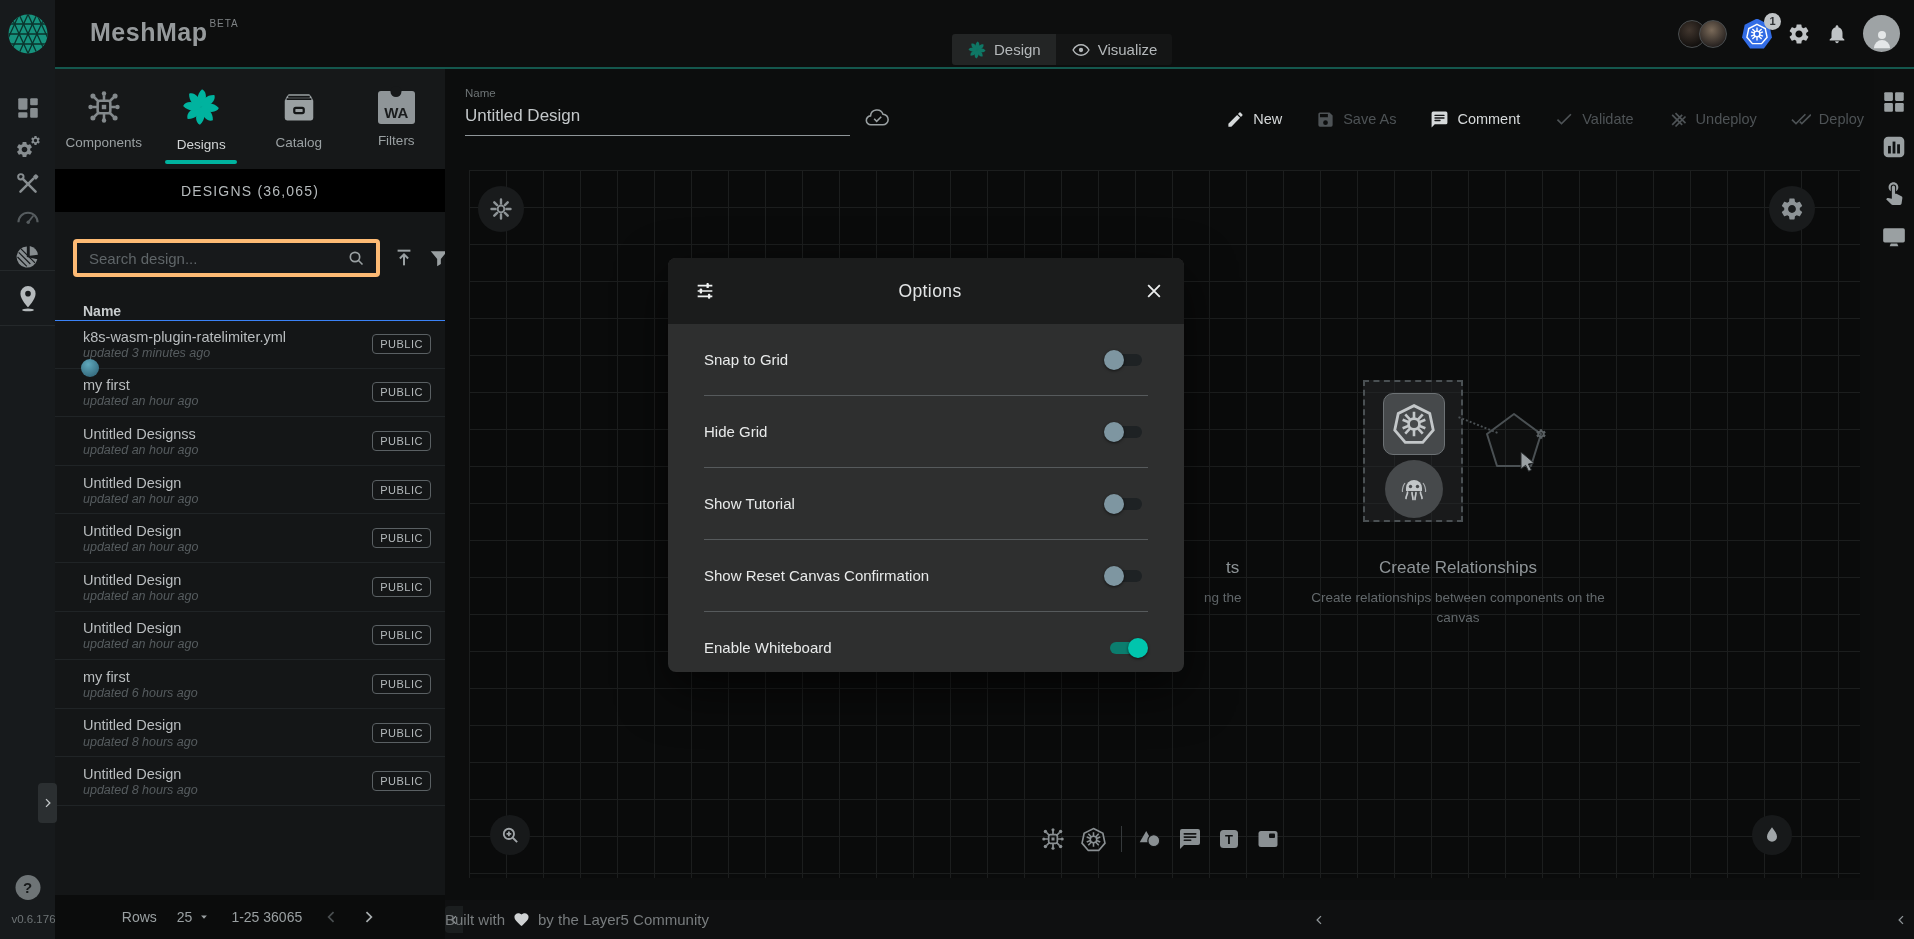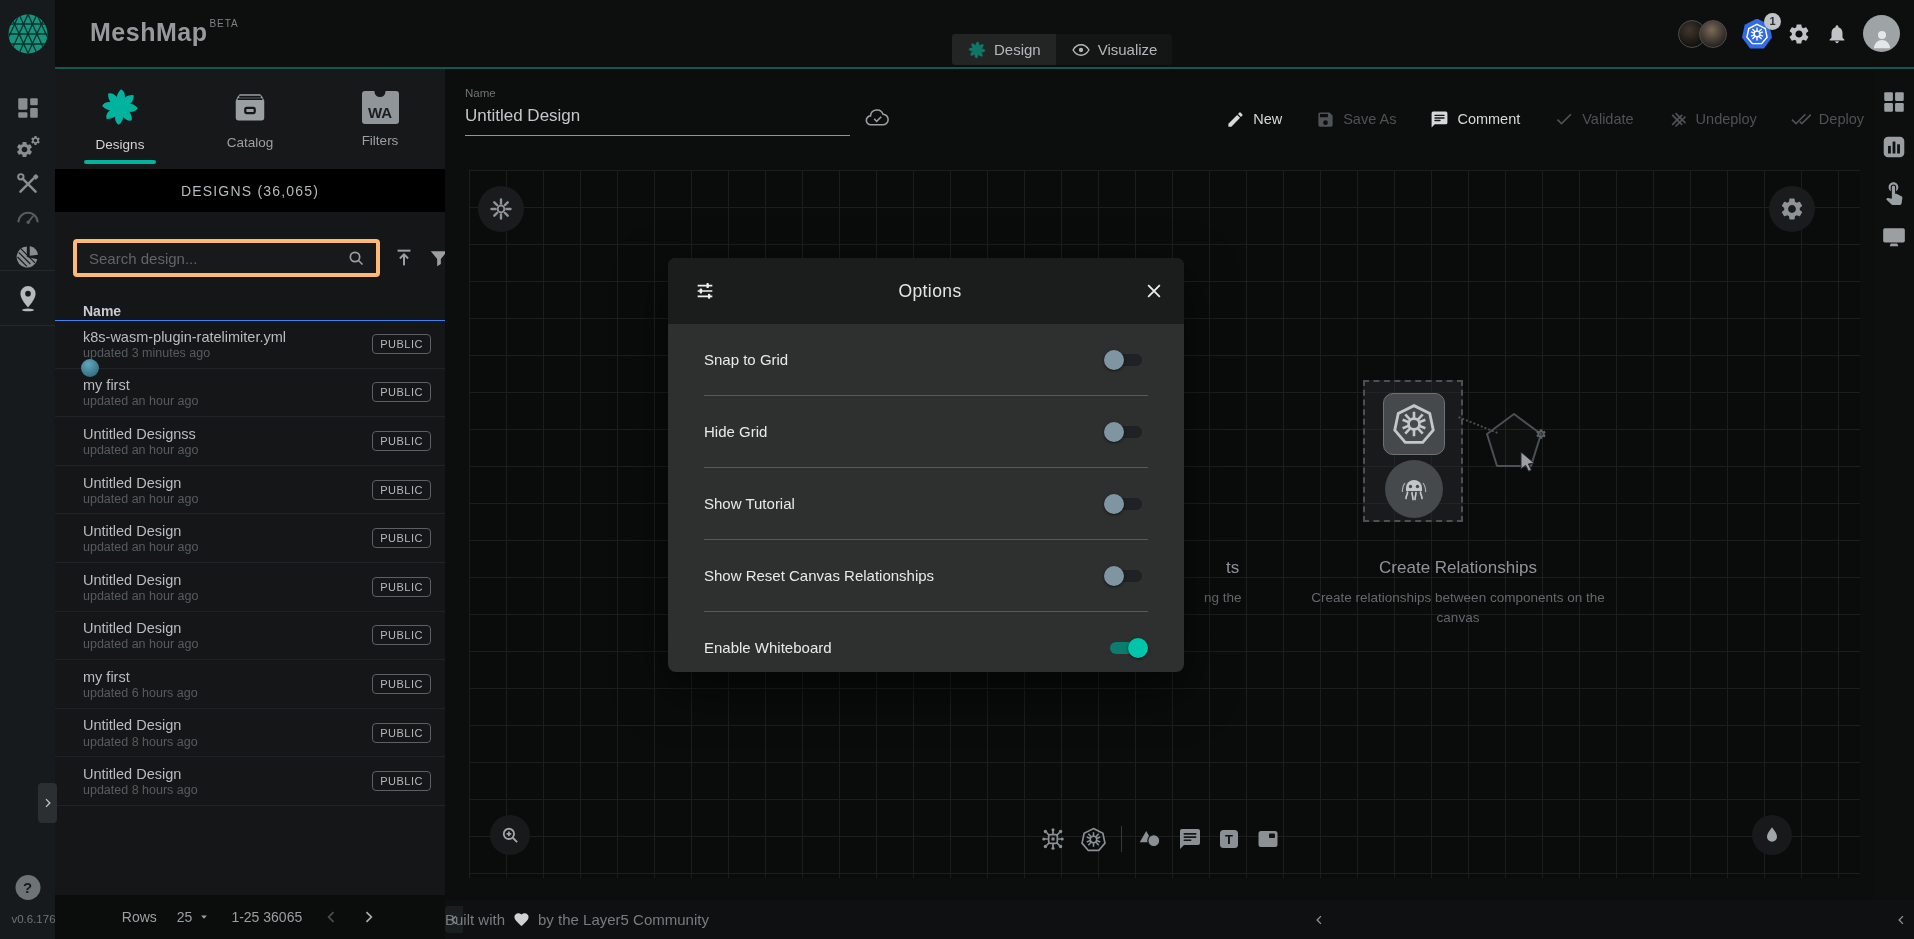--- a/index.html
+++ b/index.html
@@ -63,21 +63,21 @@
     display:flex;align-items:center;padding:0 10px 0 12px}
   #search-box input{flex:1;background:transparent;border:none;outline:none;color:#C3C7C9;font-size:15px}
   #search-box input::placeholder{color:#5F6568}
   .list-action{color:#9AA0A2}
   #col-header{margin:26px 0 0 28px;color:#C8CCCE;font-size:14px;font-weight:bold}
   #design-list{position:absolute;left:0;right:0;top:251px}
   .design-row{position:relative;height:48.6px;display:flex;align-items:center;justify-content:space-between;
     padding:0 14px 0 28px;border-bottom:1px solid #202426}
   .design-row:first-child{border-top:1px solid #3b82f6}
   .dr-name{color:#B9BDBF;font-size:14.5px;line-height:1.25}
-  .dr-updated{color:#565C5F;font-size:12.5px;}
+  .dr-updated{color:#565C5F;font-size:12.5px;font-style:italic}
   .dr-badge{border:1px solid #5A6063;border-radius:4px;padding:3px 7px;color:#B5BABC;font-size:11px;letter-spacing:.5px}
   .presence{position:absolute;left:26px;bottom:-9px;width:18px;height:18px;border-radius:50%;
     background:radial-gradient(circle at 40% 30%,#5FA8BC,#2A5B6E);z-index:2}
   #pagination{position:absolute;left:0;right:0;bottom:0;height:44px;background:#0B0C0C;
     display:flex;align-items:center;justify-content:center;gap:20px;color:#9AA0A2;font-size:14px}
   .rows-select{display:flex;align-items:center;gap:5px;color:#9AA0A2}
   .pg{color:#A8ADAF}
   .pg.disabled{color:#4A4F51}
 
   
@@ -360,20 +360,26 @@
       </svg>
   </button>
   <button id="help-button">
     <span>?</span>
   </button>
   <div id="version">v0.6.176</div>
 </nav>
 
 <aside id="sidebar">
   <div id="side-tabs">
+    <div class="side-tab">
+      <svg width="38" height="38">
+          <use href="#sym-chip"></use>
+        </svg>
+      <span class="tab-label">Components</span>
+    </div>
     <div class="side-tab active">
       <svg width="42" height="42">
           <use href="#sym-pinwheel"></use>
         </svg>
       <span class="tab-label">Designs</span>
       <span class="tab-underline"></span>
     </div>
     <div class="side-tab">
       <svg width="38" height="38" viewBox="0 0 24 24" style="color:#9AA0A2">
         <path fill="currentColor" d="M19.8 5.5 18.5 4h-13L4.2 5.5 3 8v11a1.5 1.5 0 0 0 1.5 1.5h15A1.5 1.5 0 0 0 21 19V8z"></path>
@@ -777,21 +783,21 @@
         </div>
     </div>
     <div class="opt-row">
       <span class="opt-label">Show Tutorial</span>
       <div class="switch">
           <span class="track"></span>
           <span class="knob"></span>
         </div>
     </div>
     <div class="opt-row">
-      <span class="opt-label">Show Reset Canvas Relationships</span>
+      <span class="opt-label">Show Reset Canvas Confirmation</span>
       <div class="switch">
           <span class="track"></span>
           <span class="knob"></span>
         </div>
     </div>
     <div class="opt-row">
       <span class="opt-label">Enable Whiteboard</span>
       <div class="switch on">
           <span class="track"></span>
           <span class="knob"></span>

